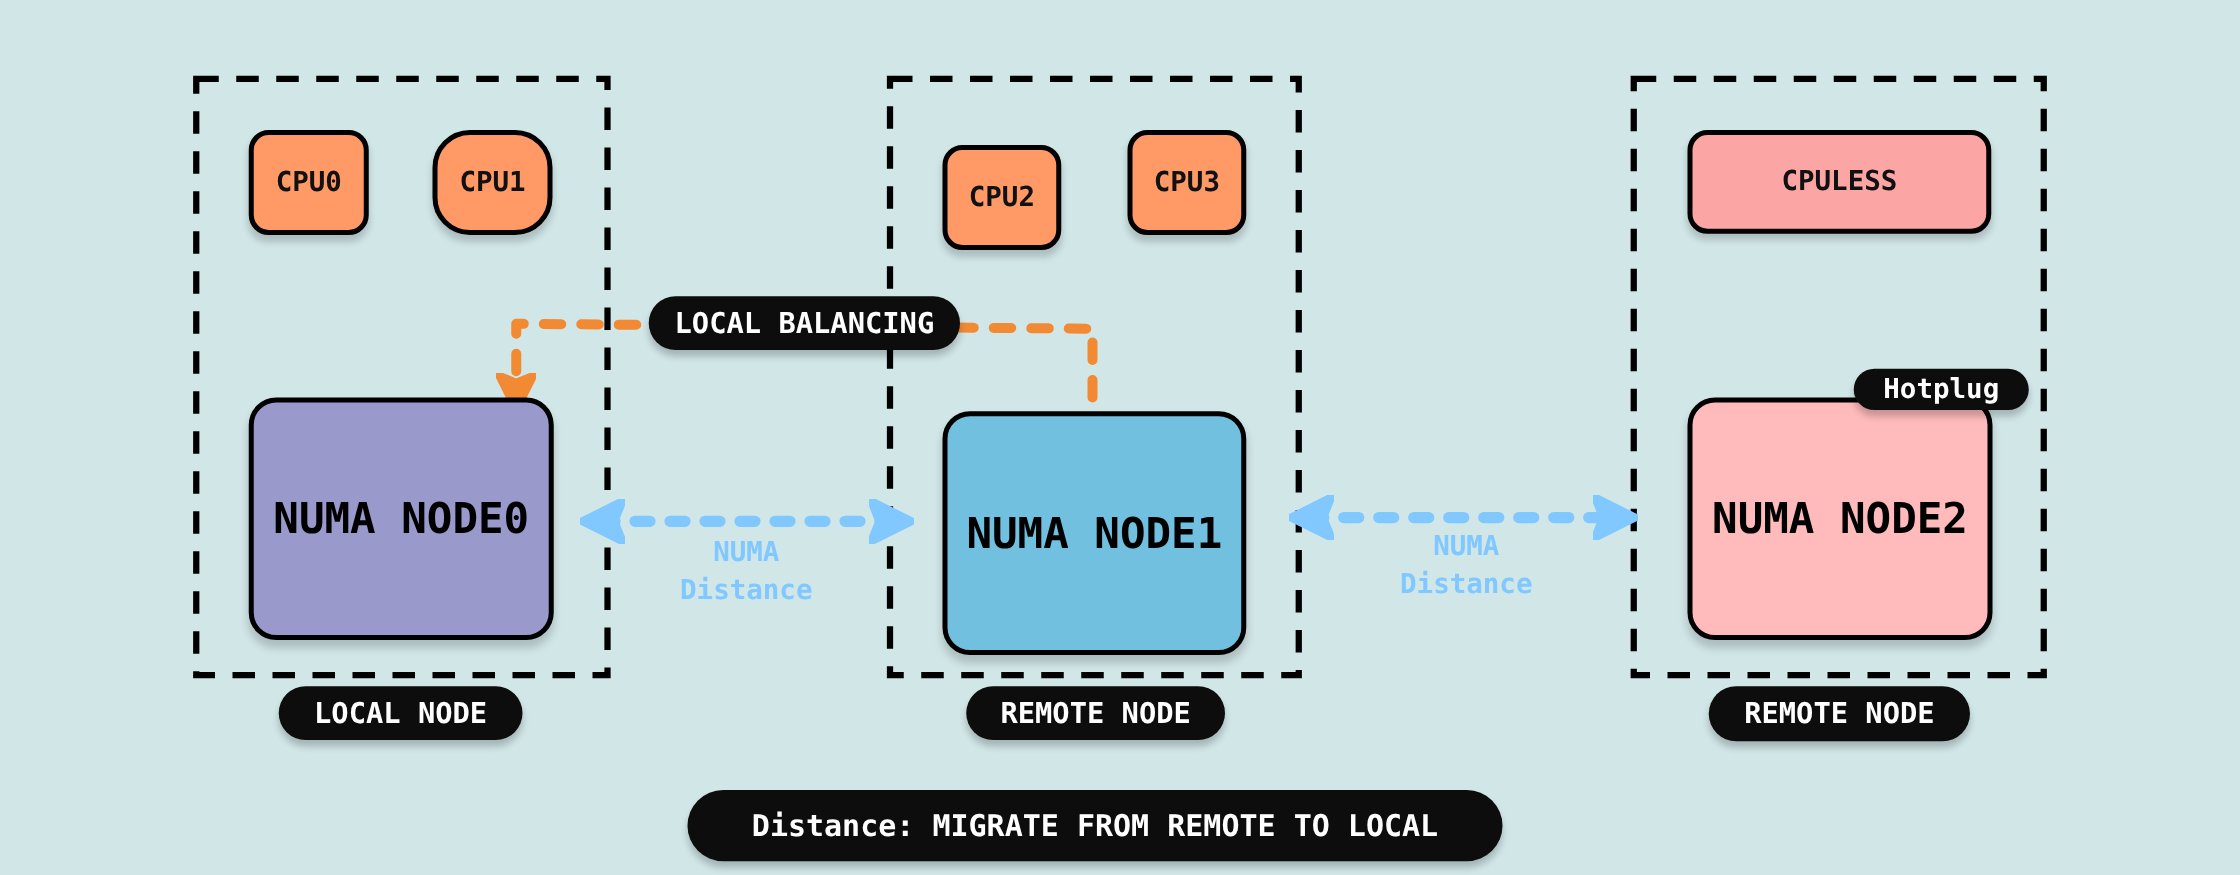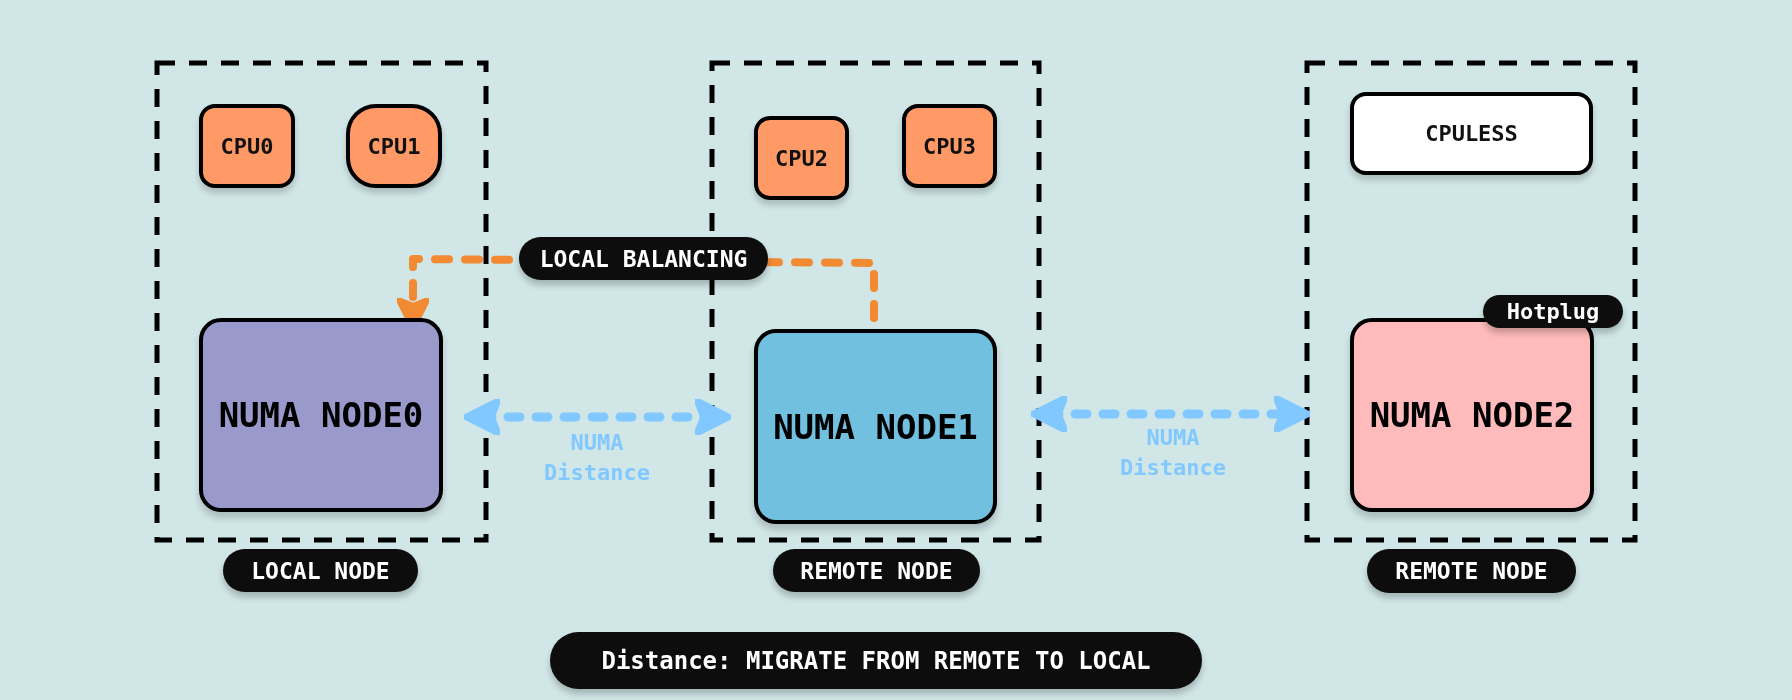--- a/index.html
+++ b/index.html
@@ -58,21 +58,21 @@
 <div class="abs chip" style="left:199px; top:104px; width:96px; height:84px; background:#ff9966;">CPU0</div>
 <div class="abs chip" style="left:346px; top:104px; width:96px; height:84px; background:#ff9966;border-radius:30px;">CPU1</div>
 <div class="abs node" style="left:199px; top:318px; width:244px; height:194px; background:#9999cc;">NUMA NODE0</div>
 <div class="abs pill" style="left:223px; top:549px; width:195px; height:43px;">LOCAL NODE</div>
 
 <div class="abs chip" style="left:754px; top:104px; width:95px; height:84px; background:#ff9966;margin-top:12px;">CPU2</div>
 <div class="abs chip" style="left:902px; top:104px; width:95px; height:84px; background:#ff9966;">CPU3</div>
 <div class="abs node" style="left:754px; top:317px; width:243px; height:195px; background:#72c0e0;margin-top:12px;">NUMA NODE1</div>
 <div class="abs pill" style="left:773px; top:549px; width:207px; height:43px;">REMOTE NODE</div>
 
-<div class="abs chip" style="left:1350px; top:92px; width:243px; height:83px; background:#ffffff;">CPULESS</div>
+<div class="abs chip" style="left:1350px; top:104px; width:243px; height:83px; background:#fca5a5;">CPULESS</div>
 <div class="abs node" style="left:1350px; top:318px; width:244px; height:194px; background:#ffbbbb;">NUMA NODE2</div>
 <div class="abs pill" style="left:1483px; top:295px; width:140px; height:33px; font-size:22px;">Hotplug</div>
 <div class="abs pill" style="left:1367px; top:549px; width:209px; height:44px;">REMOTE NODE</div>
 
 <div class="abs pill" style="left:519px; top:237px; width:249px; height:43px;">LOCAL BALANCING</div>
 
 <div class="abs dist" style="left:517px; top:428px; width:160px;">
   <div>NUMA</div>
   <div>Distance</div>
 </div>

